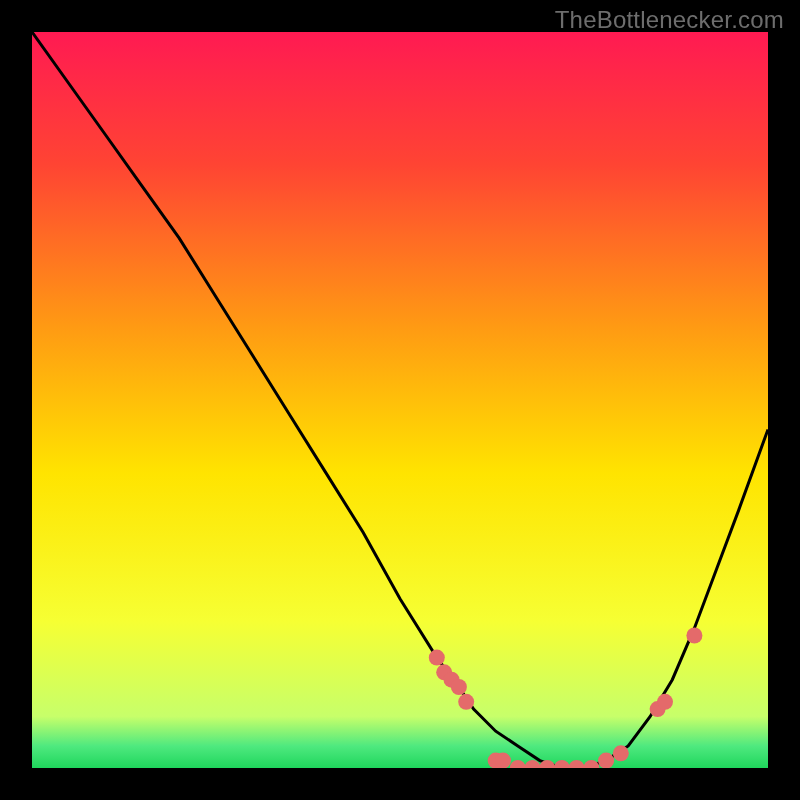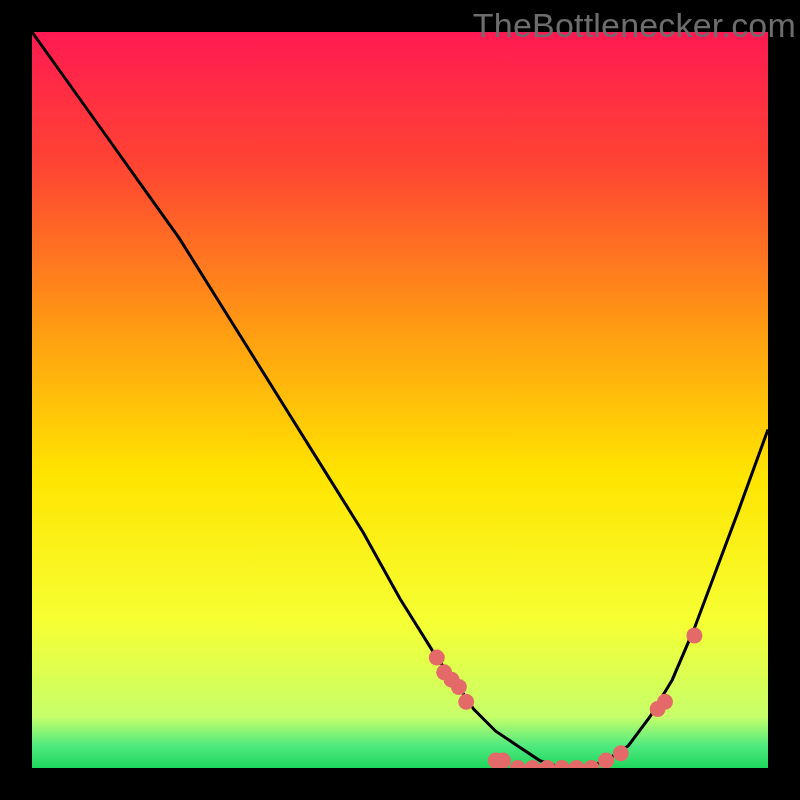--- a/index.html
+++ b/index.html
@@ -22,23 +22,23 @@
   .plot-area {
     position: absolute;
     left: 0;
     top: 0;
     width: 736px;
     height: 736px;
   }
   .watermark {
     position: absolute;
     top: 6px;
-    right: 4px;
+    right: 16px;
     color: #6d6d6d;
-    font-size: 34px;
+    font-size: 24px;
     font-weight: 500;
     letter-spacing: 0.2px;
   }
 </style>
 </head>
 <body>
 
 <div class="frame">
   <svg class="plot-area" viewBox="0 0 736 736">
     <defs>

